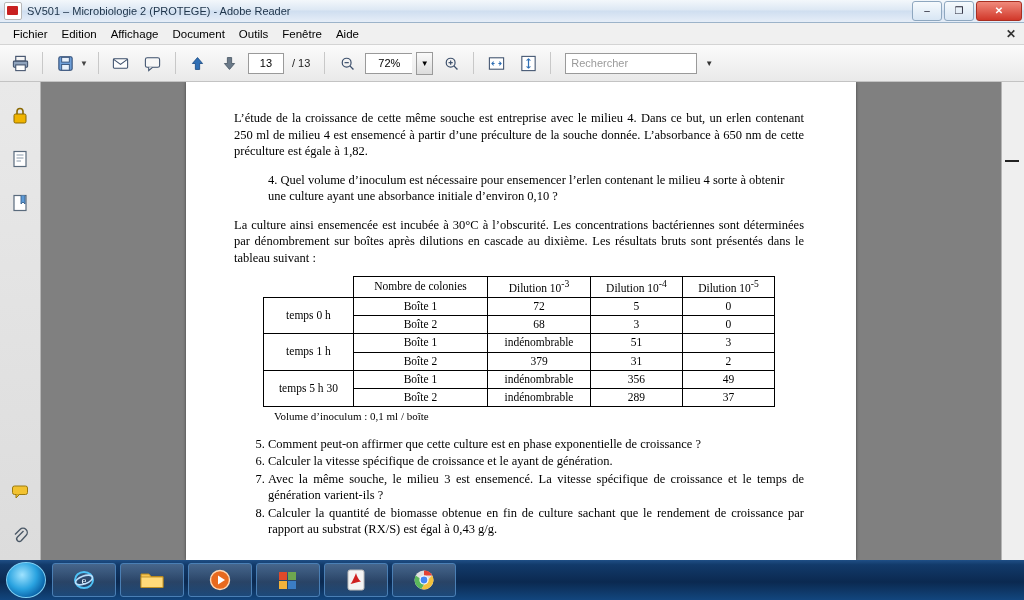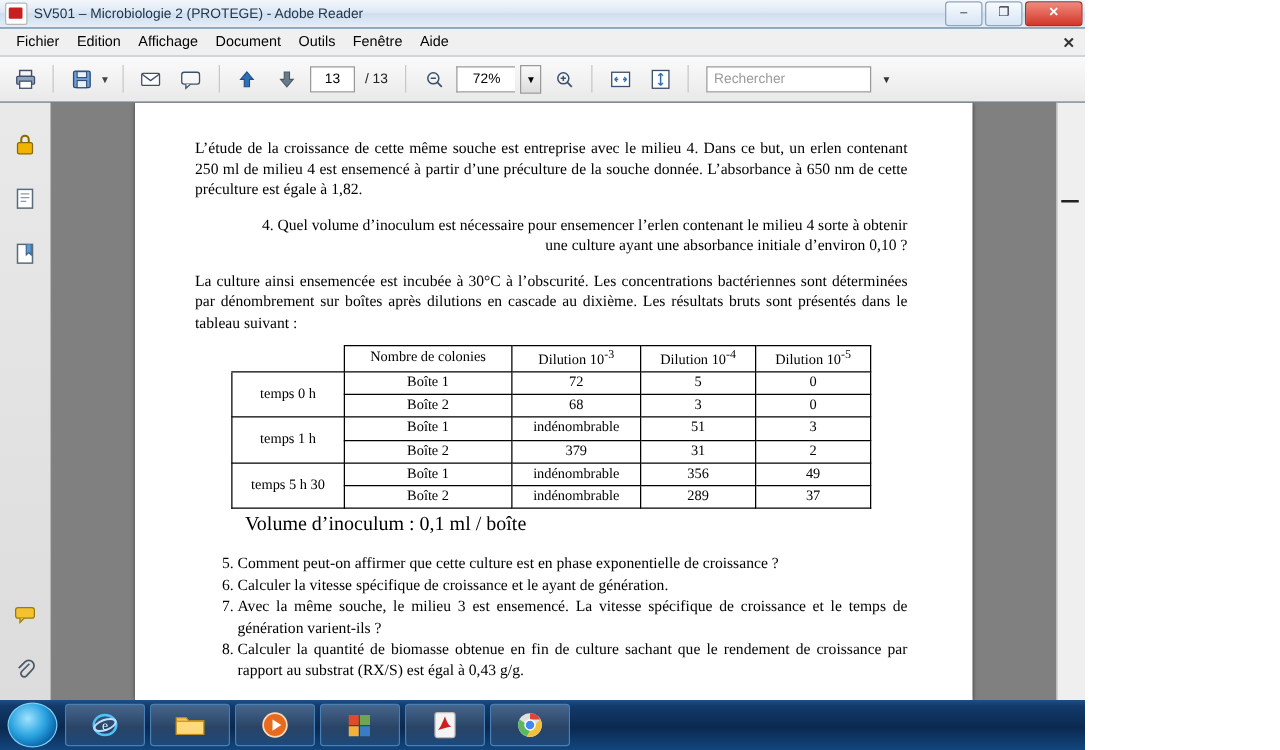--- a/index.html
+++ b/index.html
@@ -6,23 +6,23 @@
     margin: 0;
     padding: 0;
     width: 1024px;
     height: 600px;
     overflow: hidden;
     font-family: "Liberation Sans", sans-serif;
     background: #ffffff;
   }
   #app {
     position: relative;
-    width: 868px;
+    width: 1024px;
     height: 600px;
-    background: #0c4a6e;
+    background: #84cc16;
     display: flex;
     flex-direction: column;
   }
 
   
   .titlebar {
     height: 22px;
     background: linear-gradient(to bottom, #f3f7fb 0%, #dde8f4 45%, #cfdef0 50%, #e6eef8 100%);
     border-bottom: 1px solid #9cb3c9;
     display: flex;
@@ -226,21 +226,21 @@
     font-size: 12.5px;
     line-height: 1.32;
     overflow: hidden;
   }
   .page p { margin: 0 0 10px 0; text-align: justify; }
   .q-list {
     margin: 0 0 10px 0;
     padding-left: 34px;
   }
   .q-list li { margin-bottom: 1px; text-align: justify; }
-  .indent-q { margin: 12px 0 12px 0; padding-left: 34px; text-align: right; }
+  .indent-q { margin: 12px 0 12px 0; padding-left: 34px; }
 
   table.data {
     border-collapse: collapse;
     margin: 4px auto 2px auto;
     font-size: 11.5px;
     width: 512px;
   }
   table.data td, table.data th {
     border: 1px solid #000;
     padding: 1px 4px;
@@ -249,21 +249,21 @@
   }
   table.data td.label {
     text-align: center;
   }
   table.data td.blank {
     border-left: none;
     border-top: none;
   }
   .caption {
     margin: 2px 0 12px 40px;
-    font-size: 16px;
+    font-size: 11px;
   }
 
   
   .rightbar {
     width: 22px;
     background: #efefef;
     border-left: 1px solid #b5b5b5;
     position: relative;
   }
   .minus-mark {

